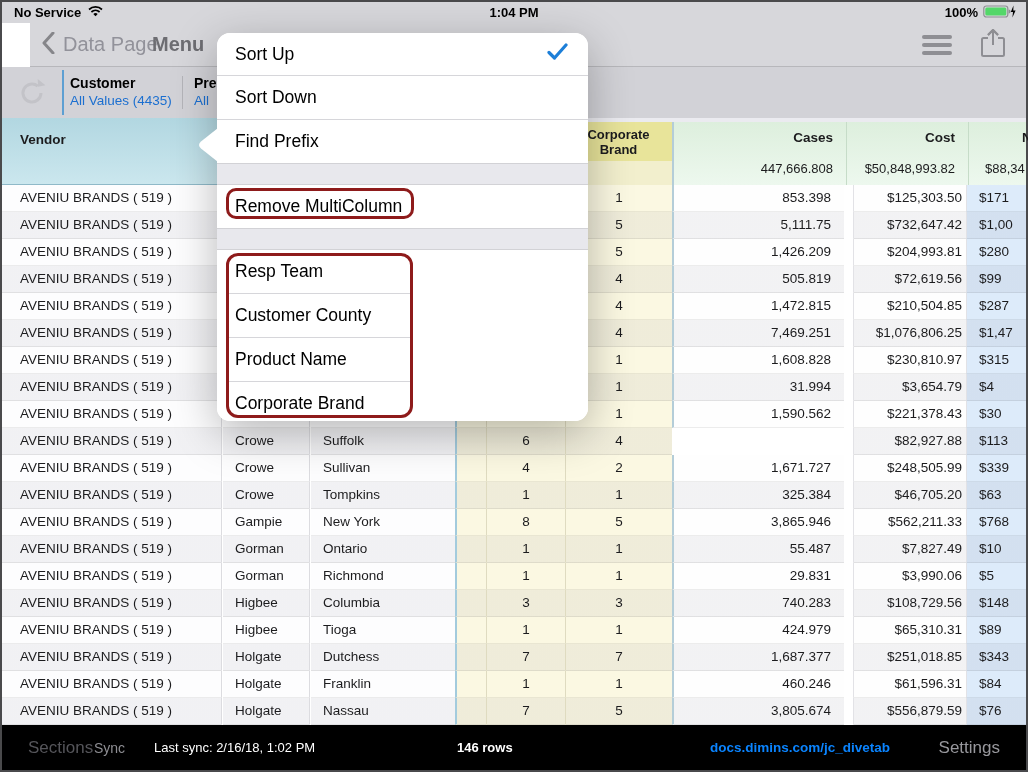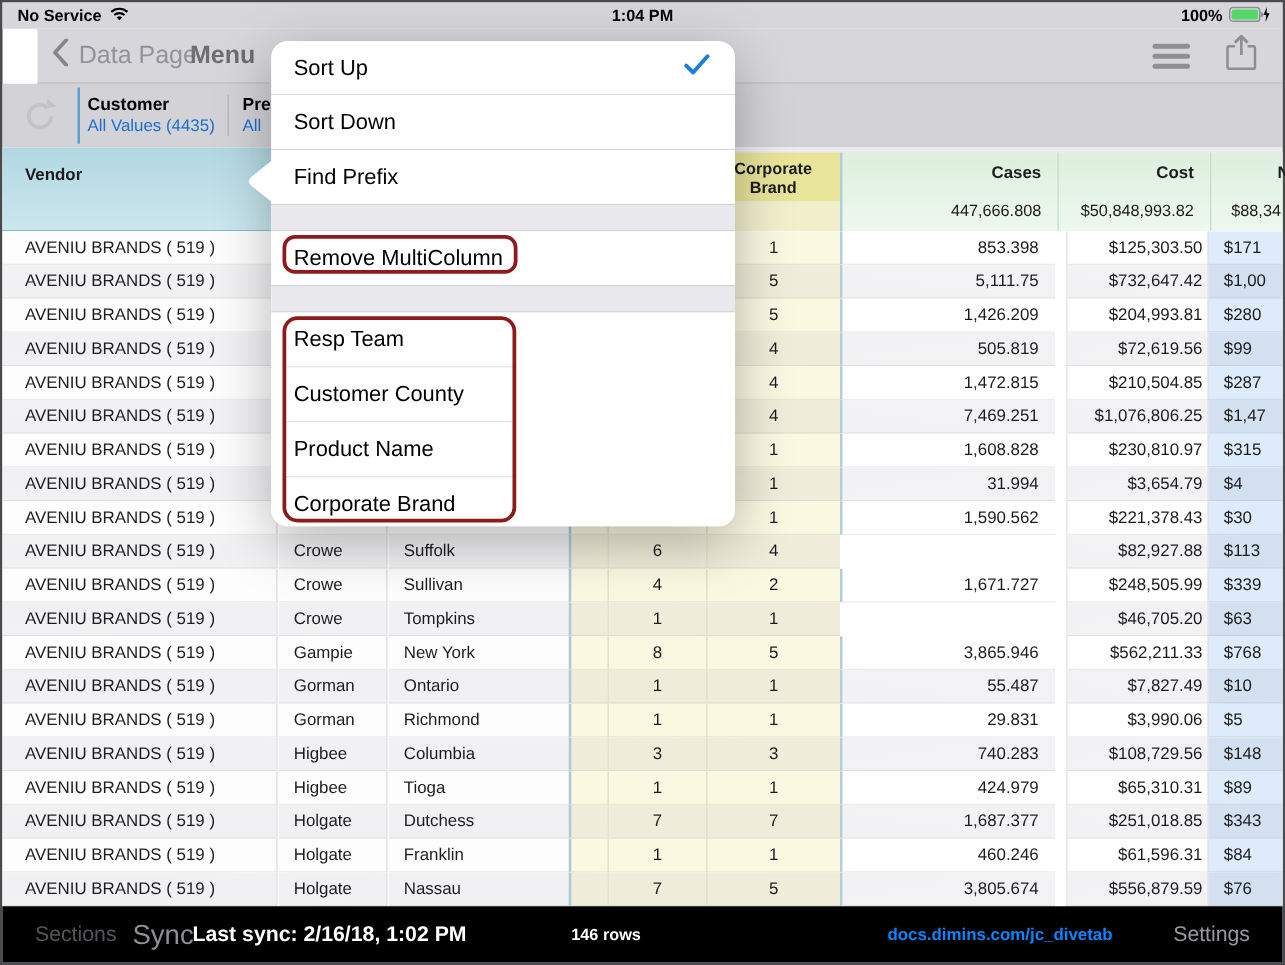--- a/index.html
+++ b/index.html
@@ -61,22 +61,22 @@
   .c-spacer{left:453px;width:31px;background:#fbf8e2;border-left:2px solid #a3cbdd;}
   .c-pname{left:484px;width:79px;background:#fbf8e2;text-align:center;border-left:1px solid #dfdbc0;}
   .c-cbrand{left:563px;width:107px;background:#fbf8e2;text-align:center;border-left:1px solid #dfdbc0;}
   .c-cases{left:670px;width:172px;background:#fefefe;text-align:right;padding-right:13px;border-left:2px solid #b4cdd8;}
   .c-cost{left:842px;width:122px;background:#fefefe;text-align:right;padding-right:13px;border-left:1px solid #e2e2e6;margin-left:9px;}
   .c-nsp{left:964px;width:62px;background:#ddebfa;text-align:left;padding-left:12px;border-left:1px solid #e2e2e6;}
   
   .bottom-bar{position:absolute;left:2px;right:2px;bottom:2px;height:45px;background:#000;
     display:flex;align-items:center;color:#fff;}
   .bb-sections{position:absolute;left:26px;font-size:17px;color:#55555a;}
-  .bb-sync{position:absolute;left:104px;font-size:22px;color:#8e8e93;}
-  .bb-lastsync{position:absolute;left:152px;font-size:17px;font-weight:bold;color:#fff;}
+  .bb-sync{position:absolute;left:92px;font-size:14px;color:#8e8e93;}
+  .bb-lastsync{position:absolute;left:152px;font-size:13px;font-weight:normal;color:#fff;}
   .bb-rows{position:absolute;left:455px;font-size:13px;font-weight:bold;color:#fff;}
   .bb-link{position:absolute;right:136px;font-size:13.5px;font-weight:bold;color:#0a84ff;}
   .bb-settings{position:absolute;right:26px;font-size:17px;color:#98989d;}
   
   .popup{position:absolute;left:217px;top:33px;width:371px;height:388px;background:#fff;
     border-radius:13px;box-shadow:0 12px 45px rgba(0,0,0,0.28);overflow:hidden;z-index:20;}
   .popup-arrow{position:absolute;left:197px;top:128px;z-index:21;}
   .menu-item{position:relative;display:flex;align-items:center;padding-left:18px;background:#fff;
     font-size:17.5px;font-weight:400;color:#000;}
   .menu-sep{height:1px;background:#d6d6da;}
@@ -307,20 +307,21 @@
         <div class="cell c-cost">$248,505.99</div>
         <div class="cell c-nsp">$339</div>
       </div>
       <div class="trow alt">
         <div class="cell c-vendor">AVENIU BRANDS  ( 519 )</div>
         <div class="cell c-resp">Crowe</div>
         <div class="cell c-county">Tompkins</div>
         <div class="cell c-spacer"></div>
         <div class="cell c-pname">1</div>
         <div class="cell c-cbrand">1</div>
+        <div class="cell c-cases">325.384</div>
         <div class="cell c-cost">$46,705.20</div>
         <div class="cell c-nsp">$63</div>
       </div>
       <div class="trow">
         <div class="cell c-vendor">AVENIU BRANDS  ( 519 )</div>
         <div class="cell c-resp">Gampie</div>
         <div class="cell c-county">New York</div>
         <div class="cell c-spacer"></div>
         <div class="cell c-pname">8</div>
         <div class="cell c-cbrand">5</div>

